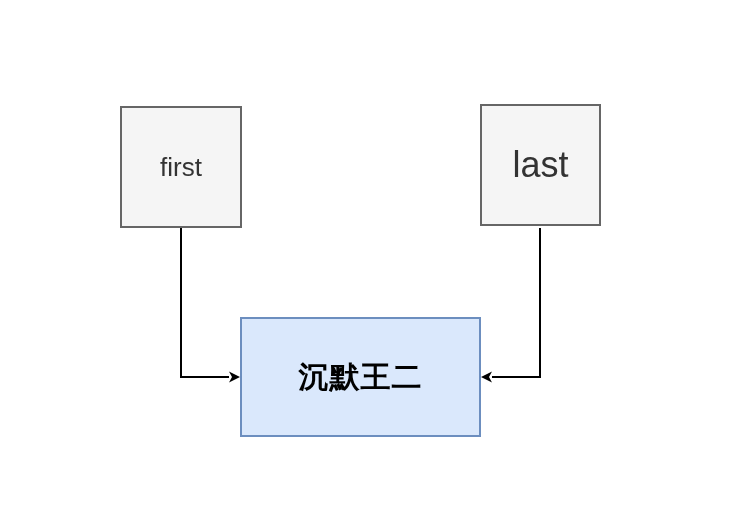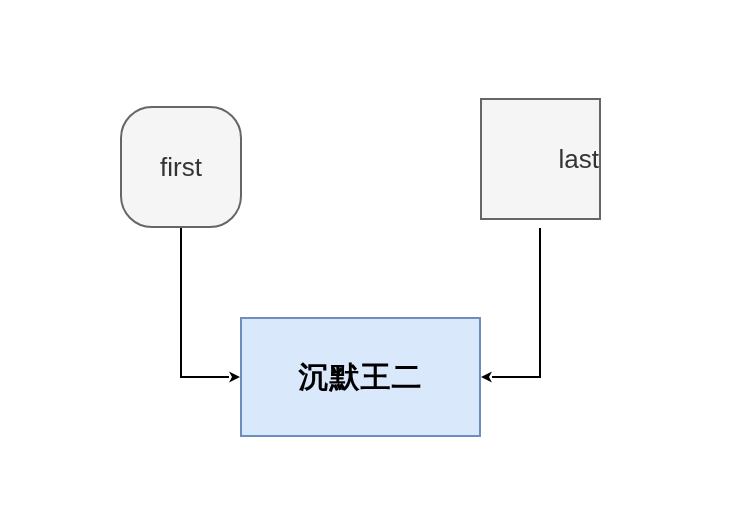--- a/index.html
+++ b/index.html
@@ -31,24 +31,23 @@
     border-style: solid;
     border-width: 2px;
     text-align: center;
   }
   .node-first {
     left: 120px; top: 106px;
     width: 122px; height: 122px;
     font-size: 26px;
   }
   .node-last {
-    left: 480px; top: 98px;
+    left: 480px; top: 104px;
     width: 121px; height: 122px;
-    font-size: 26px;
-    justify-content: flex-end;
+    font-size: 36px;
   }
   .node-result {
     left: 240px; top: 317px;
     width: 241px; height: 120px;
     font-size: 30px;
     letter-spacing: 1px;
     font-weight: bold;
   }
   .edge {
     fill: none;
@@ -63,21 +62,21 @@
   <svg class="edges-layer" viewBox="0 0 730 528" xmlns="http://www.w3.org/2000/svg">
     <defs>
       <marker id="arrow-classic" markerUnits="userSpaceOnUse" markerWidth="16" markerHeight="14" viewBox="0 0 16 14" refX="2" refY="7" orient="auto">
         <path d="M 2 1.5 L 13 7 L 2 12.5 L 5 7 Z" fill="#000000"></path>
       </marker>
     </defs>
     <path class="edge" d="M 181 228 L 181 377 L 229 377" marker-end="url(#arrow-classic)" stroke="#000000"></path>
     <path class="edge" d="M 540 228 L 540 377 L 492 377" marker-end="url(#arrow-classic)" stroke="#000000"></path>
   </svg>
 
-  <div class="node node-first" style="background: rgb(245, 245, 245); border-color: rgb(102, 102, 102); color: rgb(51, 51, 51); border-radius: 32px;">
+  <div class="node node-first" style="background: rgb(245, 245, 245); border-color: rgb(102, 102, 102); color: rgb(51, 51, 51);">
     <span>first</span>
   </div>
 
   <div class="node node-last" style="background: rgb(245, 245, 245); border-color: rgb(102, 102, 102); color: rgb(51, 51, 51);">
     <span>last</span>
   </div>
 
   <div class="node node-result" style="background: rgb(218, 232, 252); border-color: rgb(108, 142, 191); color: rgb(0, 0, 0);">
     <span>沉默王二</span>
   </div>

